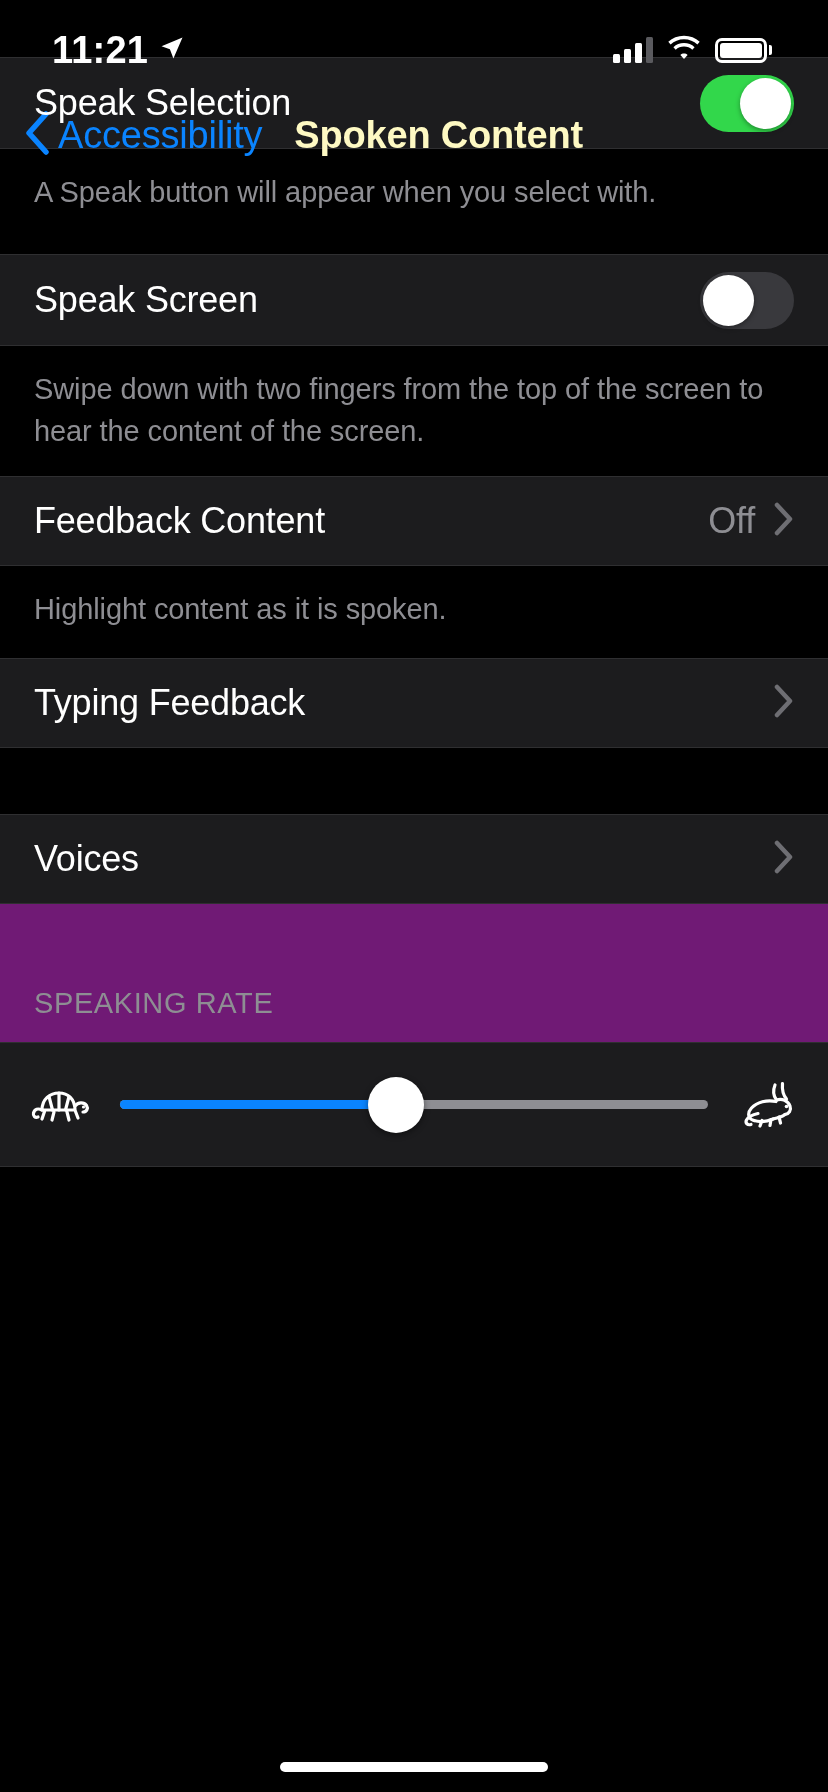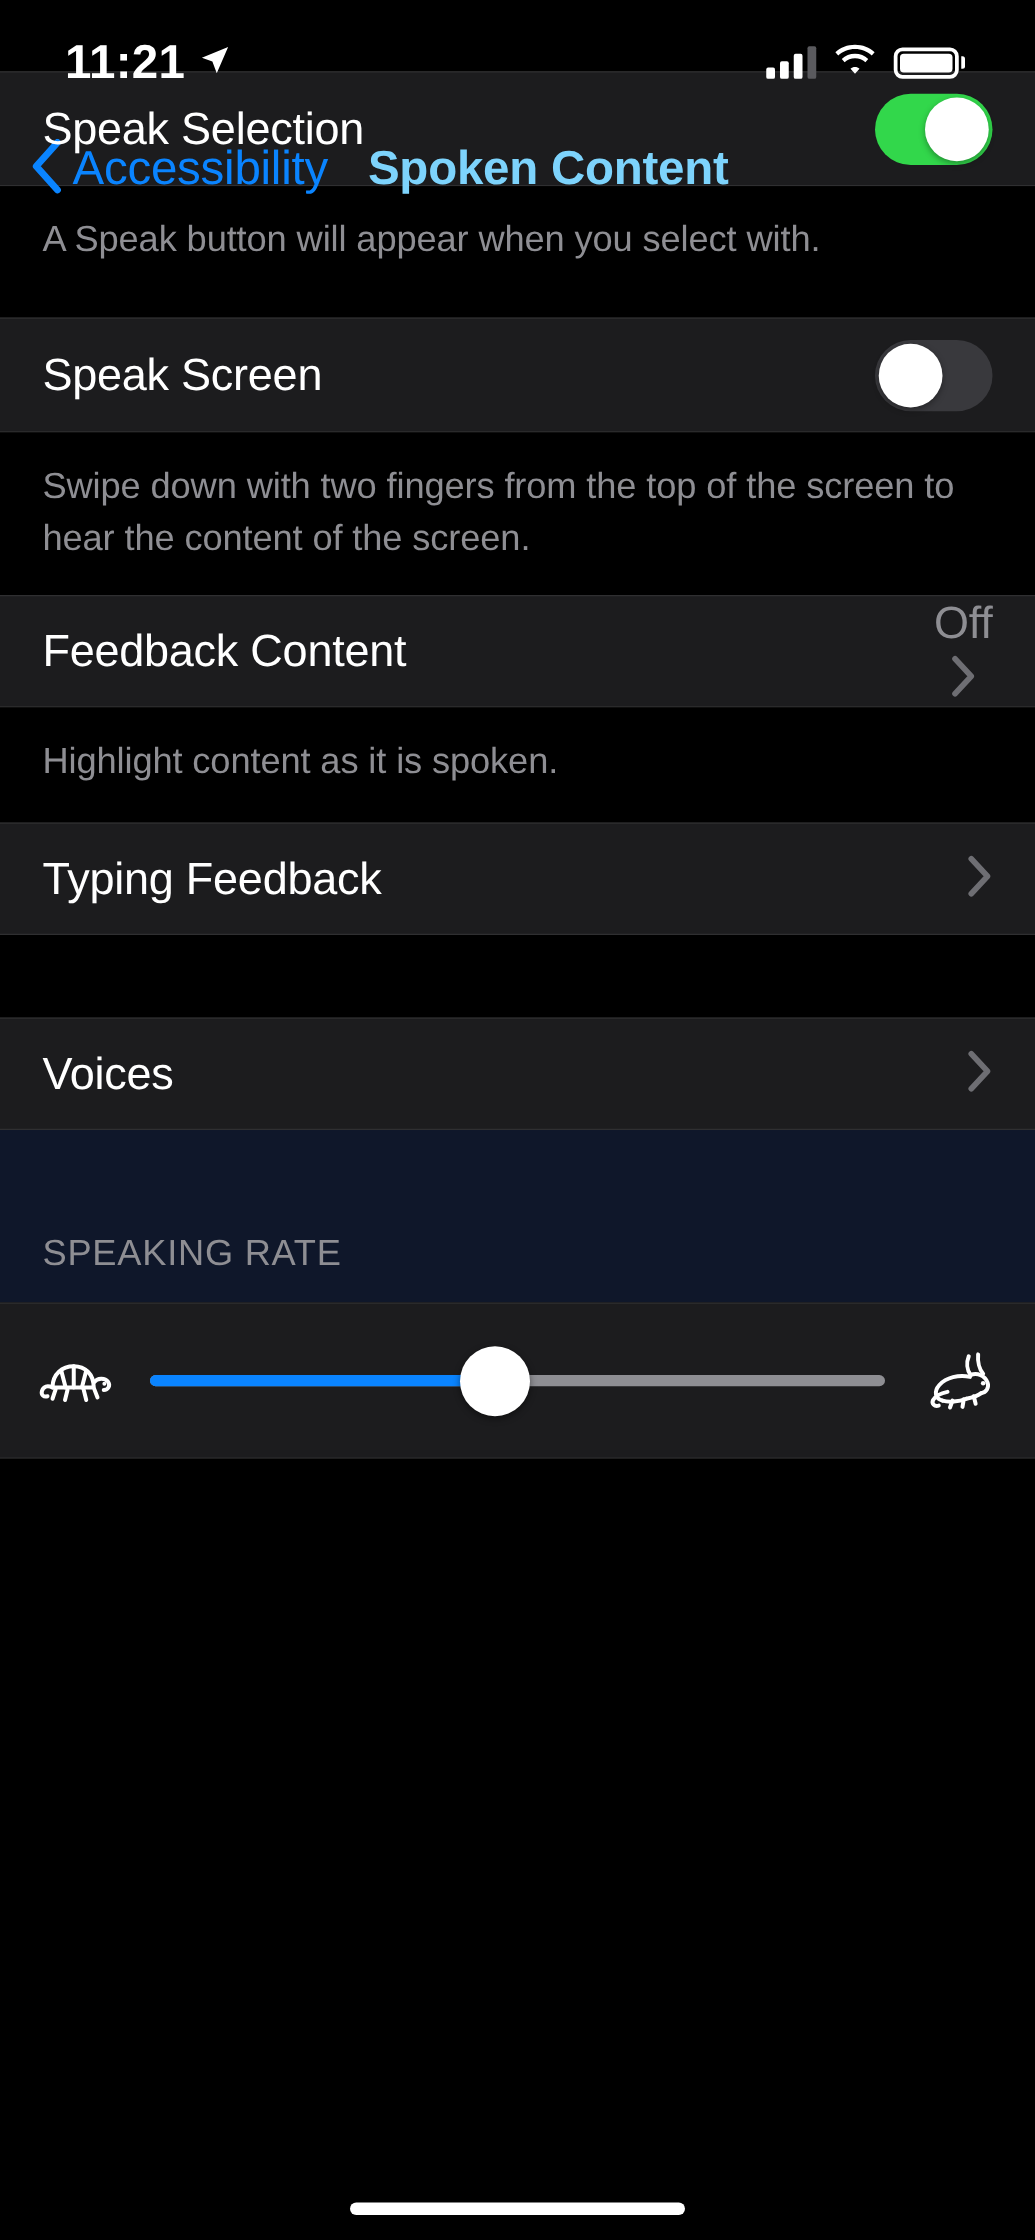--- a/index.html
+++ b/index.html
@@ -37,43 +37,43 @@
   .battery-cap { width:3px; height:10px; background:#fff; border-radius:0 2px 2px 0; margin-left:2px; }
 
   
   .nav-bar {
     position:absolute; top:100px; left:0; width:828px; height:70px;
     display:flex; align-items:center; padding-left:24px;
   }
   .nav-back { display:flex; align-items:center; gap:8px; cursor:pointer; }
   .nav-back-label { color:#0a84ff; font-size:38px; line-height:1; letter-spacing:-0.2px; }
   .nav-title {
-    color:#7dd3fc; font-size:38px; font-weight:700; letter-spacing:-0.2px;
+    color:#fef9c3; font-size:38px; font-weight:700; letter-spacing:-0.2px;
     margin-left:32px; line-height:1;
   }
 
   
   .spacer { width:100%; background:#000; }
   .group { width:100%; background:#1c1c1e; border-top:1px solid #2f2f31; border-bottom:1px solid #2f2f31; }
   .row {
     position:relative; display:flex; align-items:center;
     width:100%; padding:0 34px; min-height:88px;
   }
   .row-label { color:#fff; font-size:36px; letter-spacing:-0.2px; flex:1; line-height:1; }
-  .row-right { display:flex; align-items:center; gap:8px;flex-direction:column; }
+  .row-right { display:flex; align-items:center; gap:19px; }
   .row-value { color:#8e8e93; font-size:36px; letter-spacing:-0.2px; line-height:1; }
   .chevron { display:block; }
 
   .footer-text {
     color:#8e8e93; font-size:29px; line-height:42px; letter-spacing:-0.1px;
     padding:22px 34px 0 34px; background:#000;
   }
   .section-header {
     color:#8e8e93; font-size:29px; letter-spacing:0.6px;
-    padding:0 34px; background:#0f172a; display:flex; align-items:flex-end;
+    padding:0 34px; background:#701a75; display:flex; align-items:flex-end;
   }
 
   
   .toggle { width:94px; height:57px; border-radius:29px; position:relative; flex:none; cursor:pointer; }
   .toggle.on  { background:#32d74b; }
   .toggle.off { background:#39393d; }
   .toggle .knob {
     position:absolute; top:3px; width:51px; height:51px; border-radius:50%;
     background:#fff; box-shadow:0 2px 5px rgba(0,0,0,.35);
   }

